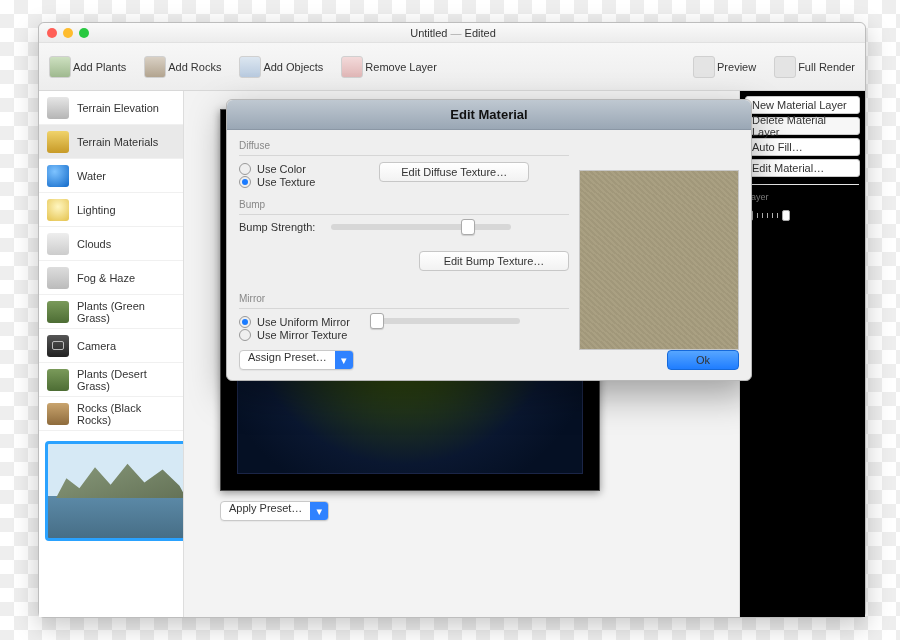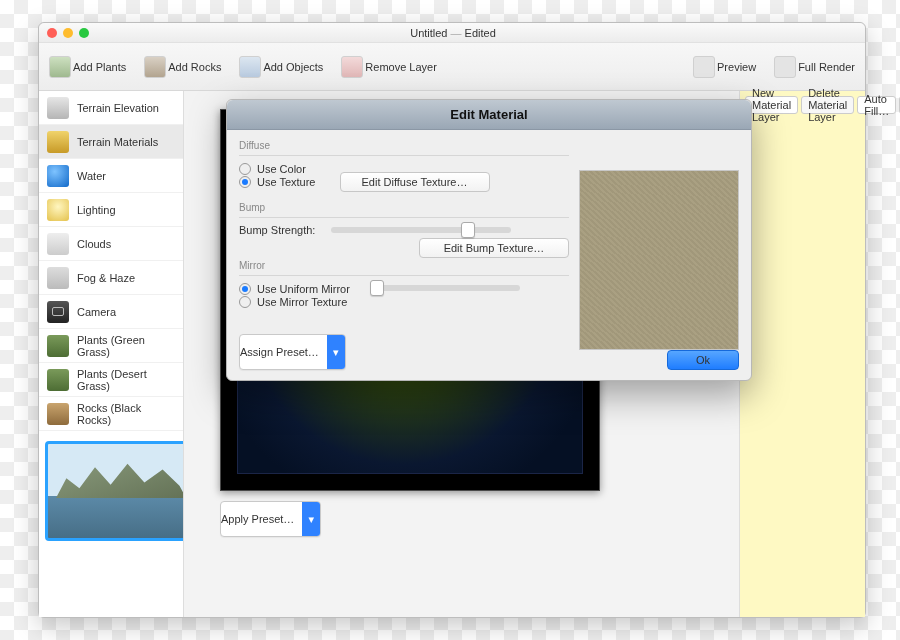--- a/index.html
+++ b/index.html
@@ -36,23 +36,23 @@
 .i7:after{content:"";position:absolute;top:6px;left:5px;width:10px;height:7px;border:1.5px solid #bbb;border-radius:2px}
 .i8,.i9{background:linear-gradient(#7a9a5a,#4d6d34)}
 .i10{background:linear-gradient(#c9a46e,#8e6b3c)}
 .thumb-area{padding:10px 6px}
 .thumb{width:146px;height:100px;border:3px solid #2aa2ff;border-radius:4px;background:linear-gradient(to bottom,#d6e9f5 0%,#d6e9f5 55%,#5c8aa8 55%,#476e86 100%);position:relative;overflow:hidden}
 .thumb:before{content:"";position:absolute;bottom:40px;left:8px;width:130px;height:44px;background:linear-gradient(160deg,#8c9d7f,#647256);clip-path:polygon(0 100%,8% 55%,18% 78%,30% 30%,42% 70%,55% 22%,68% 65%,82% 35%,95% 72%,100% 100%)}
 .main{flex:1;position:relative;background:#f3f3f3}
 .terrain-box{position:absolute;left:36px;top:18px;width:380px;height:382px;background:#000;border:1px solid #4a4a4a;box-shadow:0 2px 8px rgba(0,0,0,.4)}
 .terrain-inner{position:absolute;inset:16px;background:radial-gradient(ellipse at 48% 52%,#4e6a1b 0%,#2d430f 30%,#0a1730 62%,#051024 80%);border:1px solid #1b2547}
 .apply-row{position:absolute;left:36px;top:410px}
-.sel-btn{display:inline-flex;align-items:center;height:36px;background:#fff;border:1px solid #c9c9c9;border-radius:4px;padding:0 0 0 0;box-shadow:0 1px 1px rgba(0,0,0,.05)}
+.sel-btn{display:inline-flex;height:20px;background:#fff;border:1px solid #c9c9c9;border-radius:4px;padding:0 0 0 8px;box-shadow:0 1px 1px rgba(0,0,0,.05)}
 .sel-btn .arr{display:flex;align-items:center;justify-content:center;width:18px;height:100%;background:#2f82ff;border-radius:0 3px 3px 0;margin-left:8px;color:#fff}
-.rightpanel{width:126px;background:#fef9c3;border-left:1px solid #ddd;padding:5px;display:flex;gap:3px}
+.rightpanel{width:126px;background:#000000;border-left:1px solid #ddd;padding:5px;display:flex;flex-direction:column;gap:3px}
 .rbtn{height:18px;background:#fff;border:1px solid #ccc;border-radius:3px;display:flex;align-items:center;padding:0 6px;font-size:10px;cursor:pointer}
 .rbtn.dis{color:#bbb;background:#f7f7f7}
 .layer-lbl{font-size:9px;color:#888;margin:4px 1px 2px;border-top:1px solid #e6e6e6;padding-top:7px}
 .slider-box{height:12px;display:flex;align-items:center;gap:4px;margin:2px 0 0}
 .tick{width:1px;height:5px;background:#bbb}
 .knob{width:8px;height:11px;background:#fff;border:1px solid #aaa;border-radius:2px}
 
 .dlg{position:absolute;left:226px;top:99px;width:526px;height:282px;background:#efefef;border:1px solid #b7b7b7;border-radius:6px;box-shadow:0 14px 36px rgba(0,0,0,.35)}
 .dlg-head{height:30px;background:linear-gradient(#bfc8d1,#9aa7b5);border-bottom:1px solid #8b97a5;border-radius:6px 6px 0 0;display:flex;align-items:center;justify-content:center;font-weight:bold;font-size:13px;color:#111}
 .dlg-body{position:absolute;top:30px;left:0;right:0;bottom:0;padding:8px 12px 10px}
@@ -137,26 +137,26 @@
           </div>
           <div class="srow">
             <div class="sic i5"></div>
             <span>Clouds</span>
           </div>
           <div class="srow">
             <div class="sic i6"></div>
             <span>Fog &amp; Haze</span>
           </div>
           <div class="srow">
+            <div class="sic i8"></div>
+            <span>Plants (Green Grass)</span>
+          </div>
+          <div class="srow">
             <div class="sic i7"></div>
             <span>Camera</span>
-          </div>
-          <div class="srow">
-            <div class="sic i8"></div>
-            <span>Plants (Green Grass)</span>
           </div>
           <div class="srow">
             <div class="sic i9"></div>
             <span>Plants (Desert Grass)</span>
           </div>
           <div class="srow">
             <div class="sic i10"></div>
             <span>Rocks (Black Rocks)</span>
           </div>
         </div>
@@ -215,42 +215,42 @@
         <div>
           <div class="row">
               <span class="radio"></span>
               <span>Use Color</span>
             </div>
           <div class="row">
               <span class="radio on"></span>
               <span>Use Texture</span>
             </div>
         </div>
-        <div style="flex:1;display:flex;justify-content:flex-start;margin-top:10px">
+        <div style="flex:1;display:flex;justify-content:center;">
           <div class="btn" style="width:150px;justify-content:center">
               <span>Edit Diffuse Texture…</span>
             </div>
         </div>
       </div>
 
       <div class="grp-lbl" style="margin-top:10px">Bump</div>
       <div class="hr"></div>
       <div class="row" style="gap:16px">
         <span>Bump Strength:</span>
         <div class="hslider">
             <div class="kn" style="left:130px"></div>
           </div>
       </div>
-      <div class="row" style="justify-content:flex-end;margin-top:2px">
+      <div class="row" style="justify-content:flex-end;margin-top:18px">
         <div class="btn" style="width:150px;justify-content:center">
             <span>Edit Bump Texture…</span>
           </div>
       </div>
 
-      <div class="grp-lbl" style="margin-top:2px">Mirror</div>
+      <div class="grp-lbl" style="margin-top:22px">Mirror</div>
       <div class="hr"></div>
       <div style="display:flex;align-items:flex-start;gap:20px">
         <div>
           <div class="row">
               <span class="radio on"></span>
               <span>Use Uniform Mirror</span>
             </div>
           <div class="row">
               <span class="radio"></span>
               <span>Use Mirror Texture</span>

